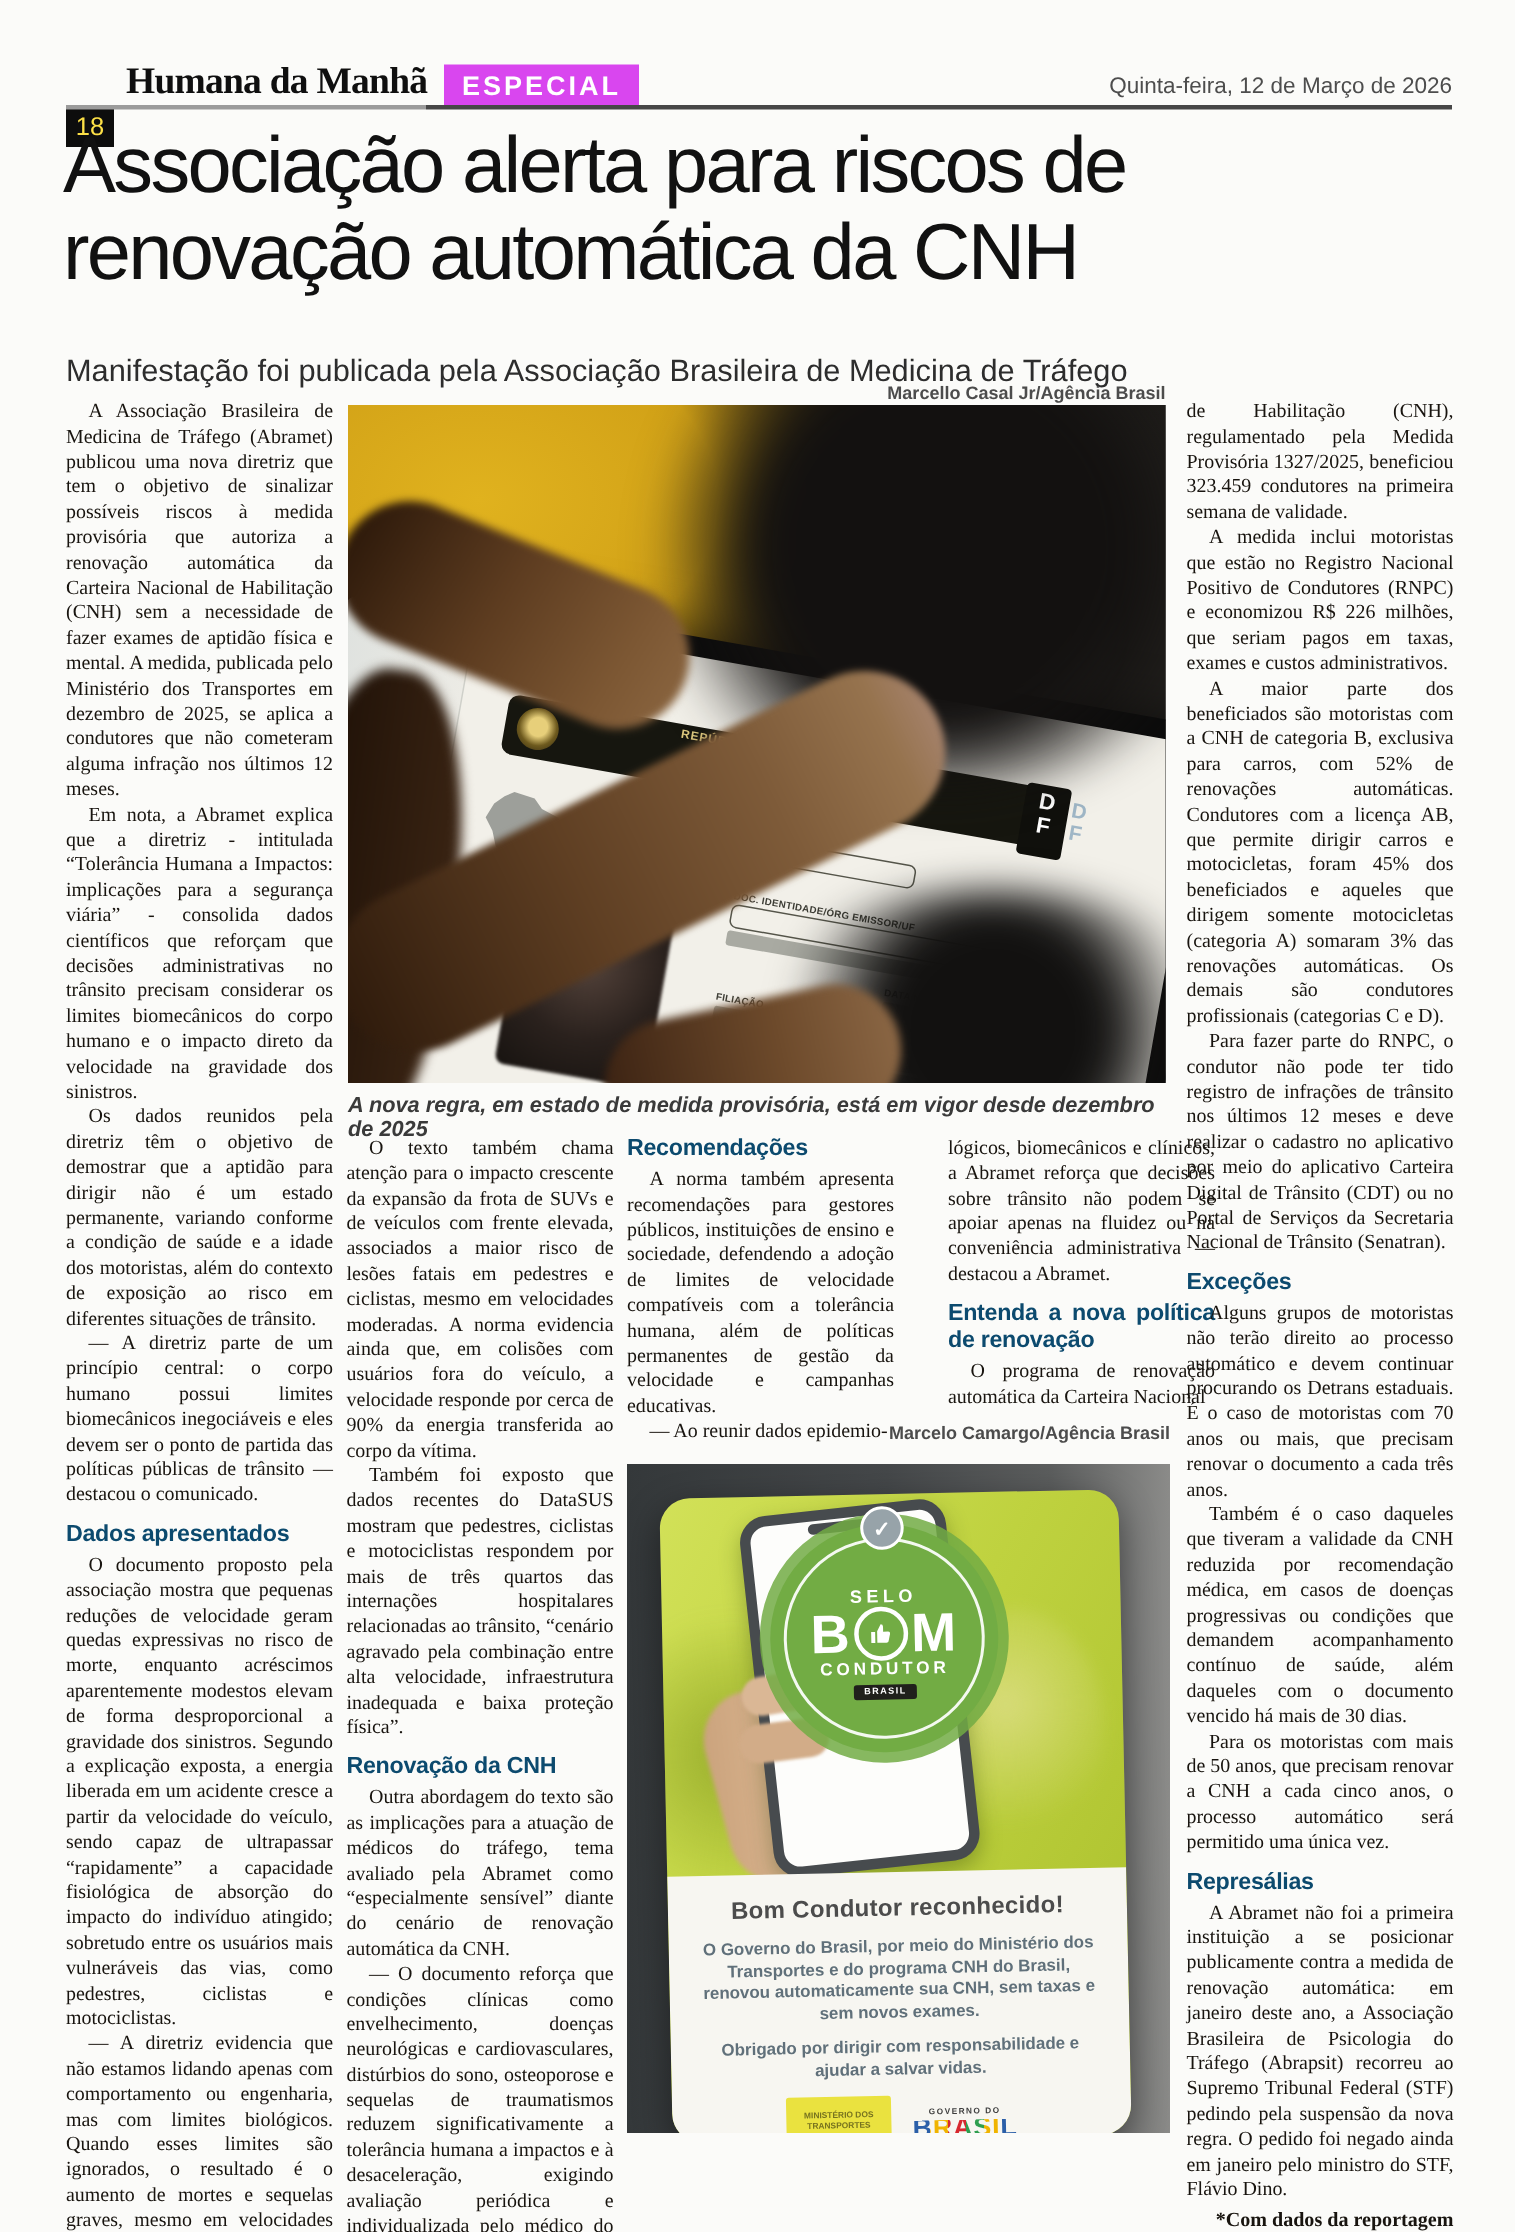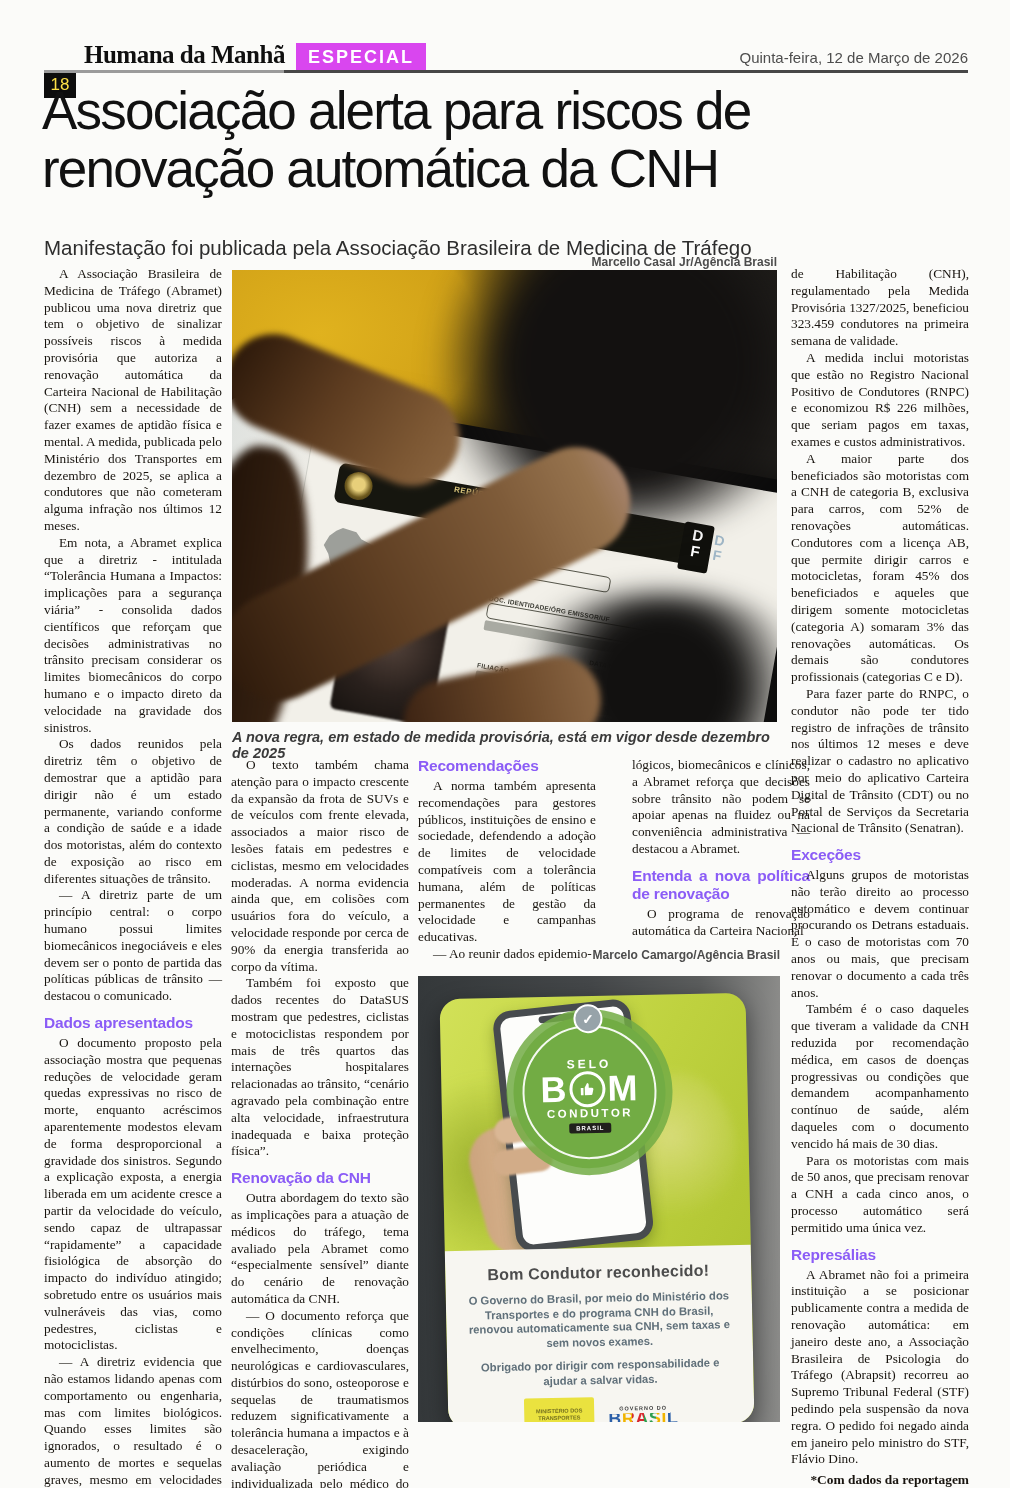--- a/index.html
+++ b/index.html
@@ -23,21 +23,21 @@
   .subhead{position:absolute;left:44px;top:236px;width:900px;font-size:20.5px;color:#2d2d2d;}
   
   .credit{position:absolute;font-size:12px;font-weight:700;color:#4c4c4c;}
   .caption{position:absolute;font-style:italic;font-weight:700;color:#3a3a3a;}
   
   .col{position:absolute;width:178px;font-family:"Liberation Serif",serif;font-size:13.3px;
        line-height:16.8px;text-align:justify;color:#18140f;}
   .col p{margin:0;text-indent:15px;}
   .col p.cont{text-indent:0;}
   .col h3{font-family:"Liberation Sans",sans-serif;font-size:15.5px;line-height:18px;
-          margin:9px 0 3px;letter-spacing:-0.2px;color:#8b5cf6;font-weight:700;}
+          margin:9px 0 3px;letter-spacing:-0.2px;color:#0c4a6e;font-weight:700;}
   .sig{font-family:"Liberation Serif",serif;font-weight:700;text-align:right;
        font-size:13.4px;line-height:17px;margin-top:3px;}
   
   .photo1{position:absolute;left:232px;top:270px;width:545px;height:452px;overflow:hidden;background:#151311;}
   .p1bg{position:absolute;inset:0;
         background:radial-gradient(ellipse 420px 300px at 16% 14%,#e0b21e 0%,#d1a117 38%,rgba(90,66,12,.6) 62%,rgba(20,16,10,0) 78%),
                    radial-gradient(ellipse 500px 380px at 85% 30%,#23211e 30%,rgba(20,18,16,0) 75%),
                    linear-gradient(115deg,#8a6a14 0%,#3a2c14 35%,#181512 60%,#0e0d0c 100%);}
   .p1smudge{position:absolute;right:18px;top:90px;width:170px;height:120px;border-radius:50%;
             background:radial-gradient(circle,#7d7d7b 0%,rgba(70,70,68,0) 70%);filter:blur(6px);opacity:.75;}

